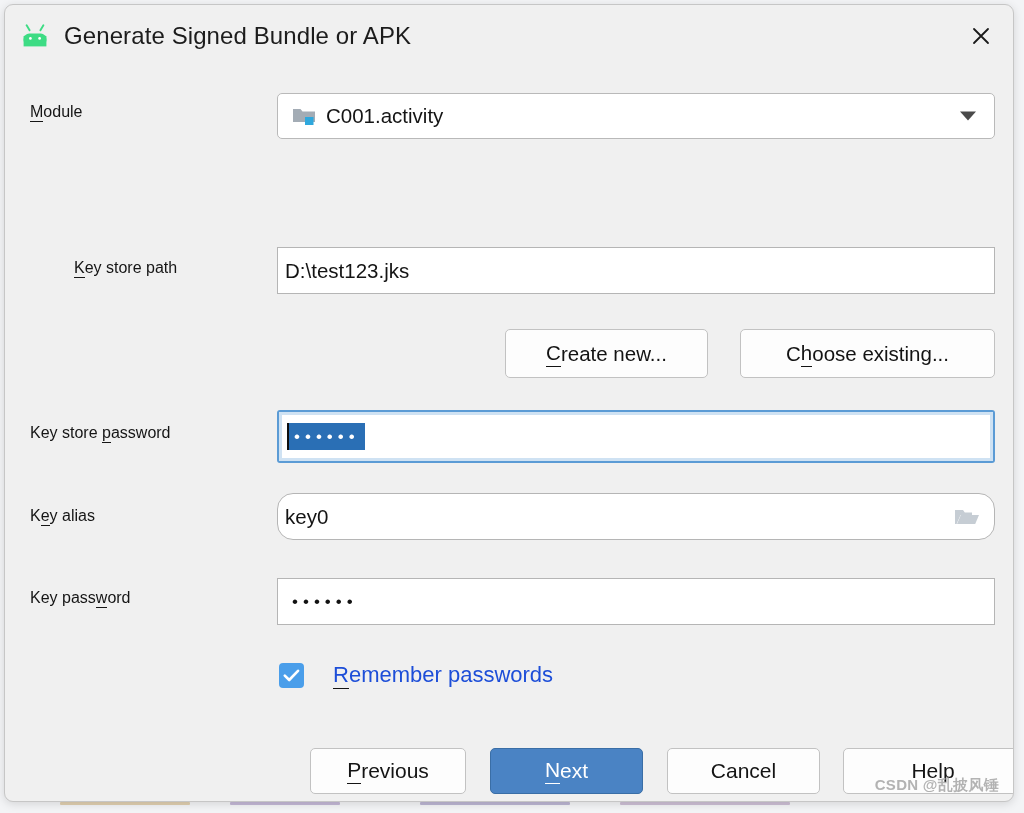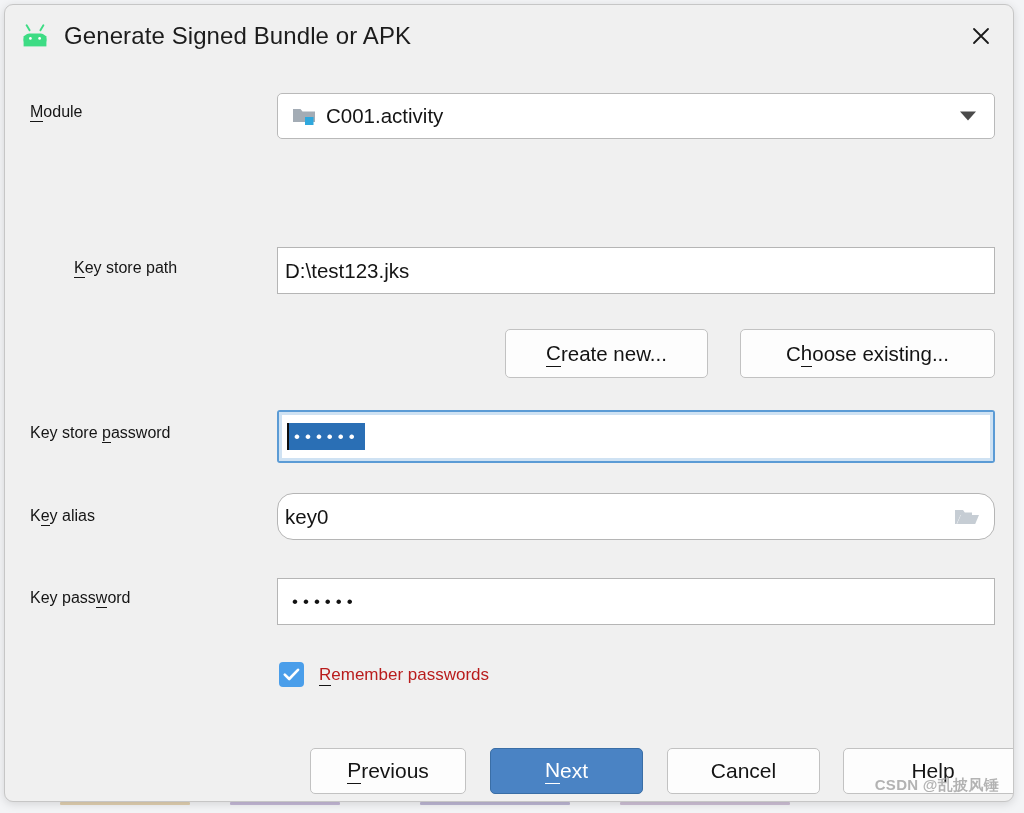--- a/index.html
+++ b/index.html
@@ -220,23 +220,23 @@
     width: 25px;
     height: 25px;
     border-radius: 4px;
     background: #4a9eea;
     display: flex;
     align-items: center;
     justify-content: center;
     flex: none;
   }
   #remember-label {
-    margin-left: 15px;
-    font-size: 17px;
-    color: #b91c1c;
+    margin-left: 29px;
+    font-size: 22px;
+    color: #1d4ed8;
     white-space: nowrap;
   }
   #remember-label u { text-decoration: none; border-bottom: 1.4px solid #141414; padding-bottom: 1px; }
 
   
   .actionbtn {
     position: absolute;
     box-sizing: border-box;
     height: 46px;
     border-radius: 5px;

